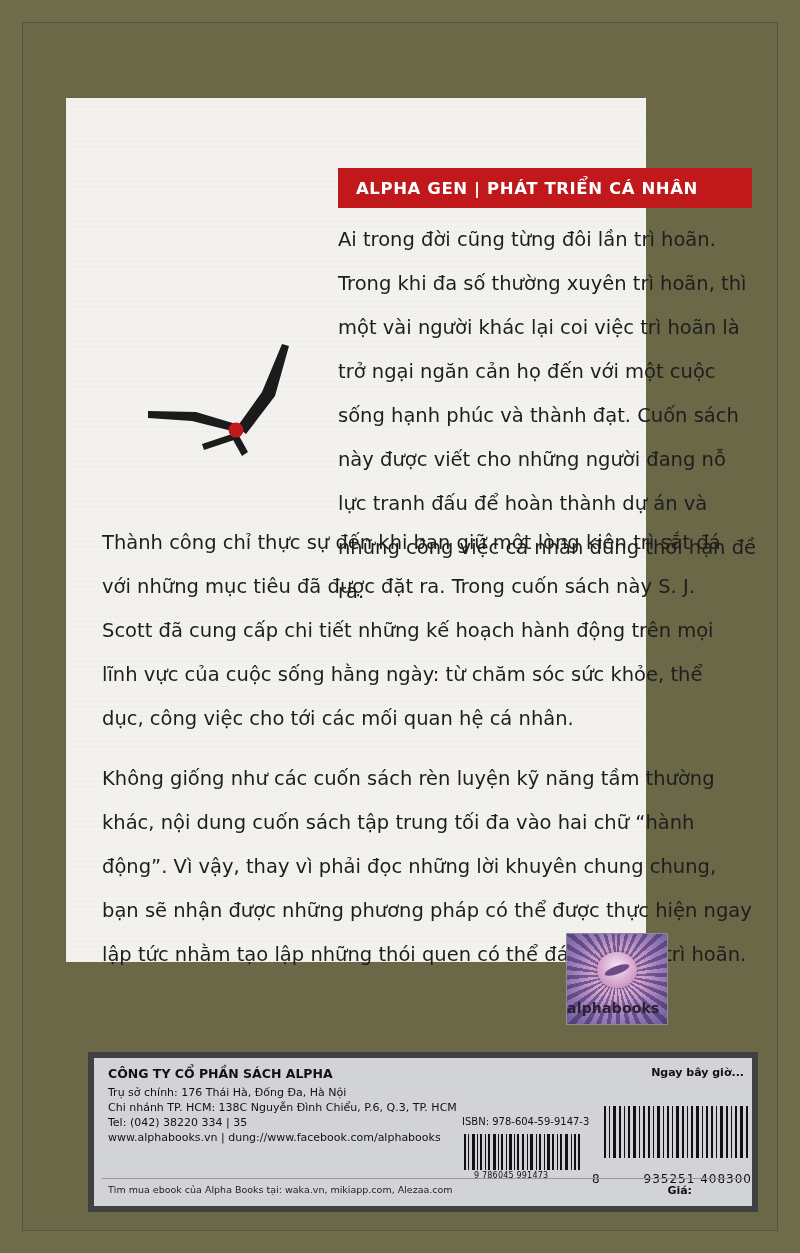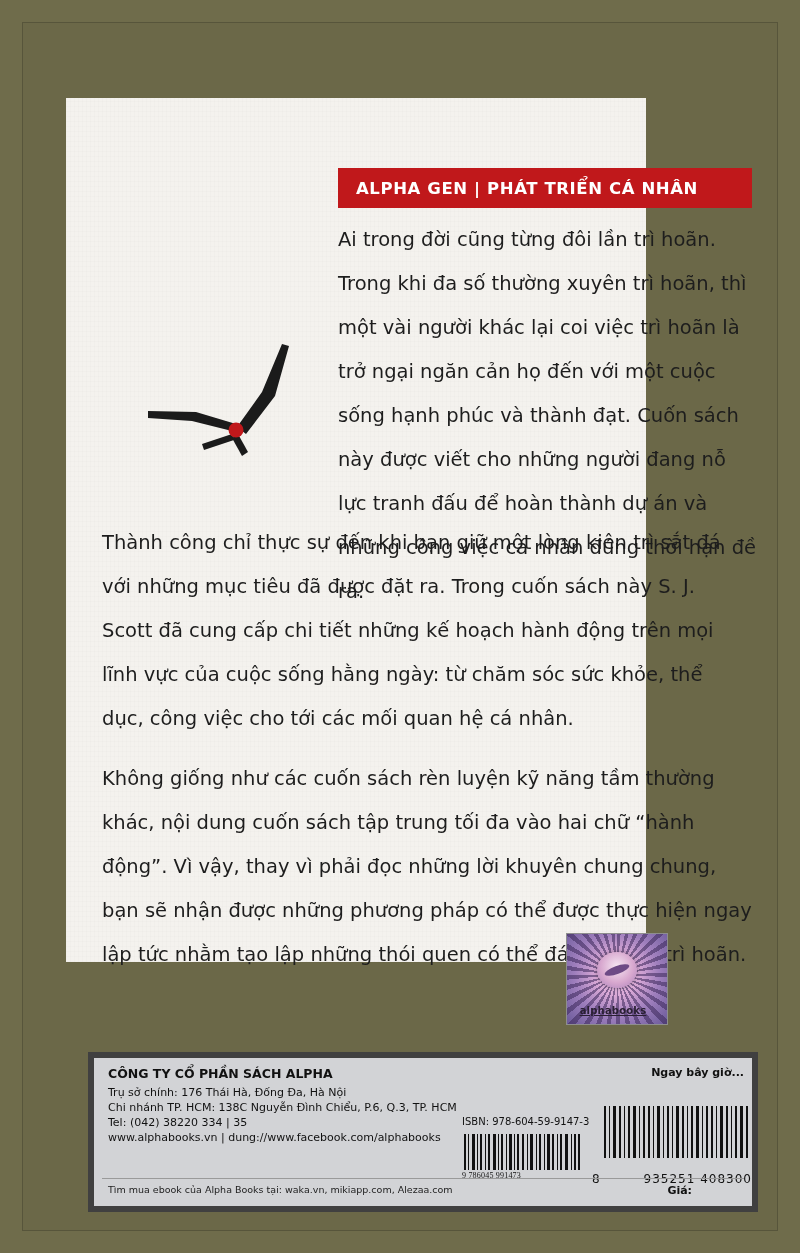--- a/index.html
+++ b/index.html
@@ -98,24 +98,23 @@
     content:"";
     position:absolute;left:50%;top:50%;
     transform:translate(-50%,-50%) rotate(-20deg);
     width:26px;height:8px;border-radius:50%;
     background:#6d4a85;
   }
   .logo .brand{
     position:absolute;bottom:8px;left:0;right:8px;
     text-align:center;
     color:#2a2033;
-    font-size:10px;
+    font-size:14px;
     font-weight:bold;
     letter-spacing:0.2px;
-    text-decoration:underline;
   }
 
   
   .infobox{
     position:absolute;
     left:66px;top:1030px;
     width:670px;height:160px;
     background:#d2d3d6;
     border:6px solid #404040;
     box-sizing:border-box;
@@ -147,21 +146,21 @@
   }
   .isbn{
     position:absolute;left:368px;top:58px;
     font-size:10px;color:#111;
   }
   
   .barcode-small{
     position:absolute;left:368px;top:76px;width:120px;height:44px;
   }
   .barcode-small .num{
-    position:absolute;left:0;bottom:-2px;font-size:8px;color:#111;letter-spacing:0.2px;font-family:Liberation Serif, serif;
+    position:absolute;left:12px;bottom:-2px;font-size:8px;color:#111;letter-spacing:0.2px;
   }
   .barcode-big{
     position:absolute;left:498px;top:48px;width:160px;height:66px;
   }
   .barcode-big .num{
     position:absolute;left:0;bottom:-14px;width:160px;
     font-size:12px;color:#111;letter-spacing:1px;
     display:flex;justify-content:space-between;
   }
 </style>

